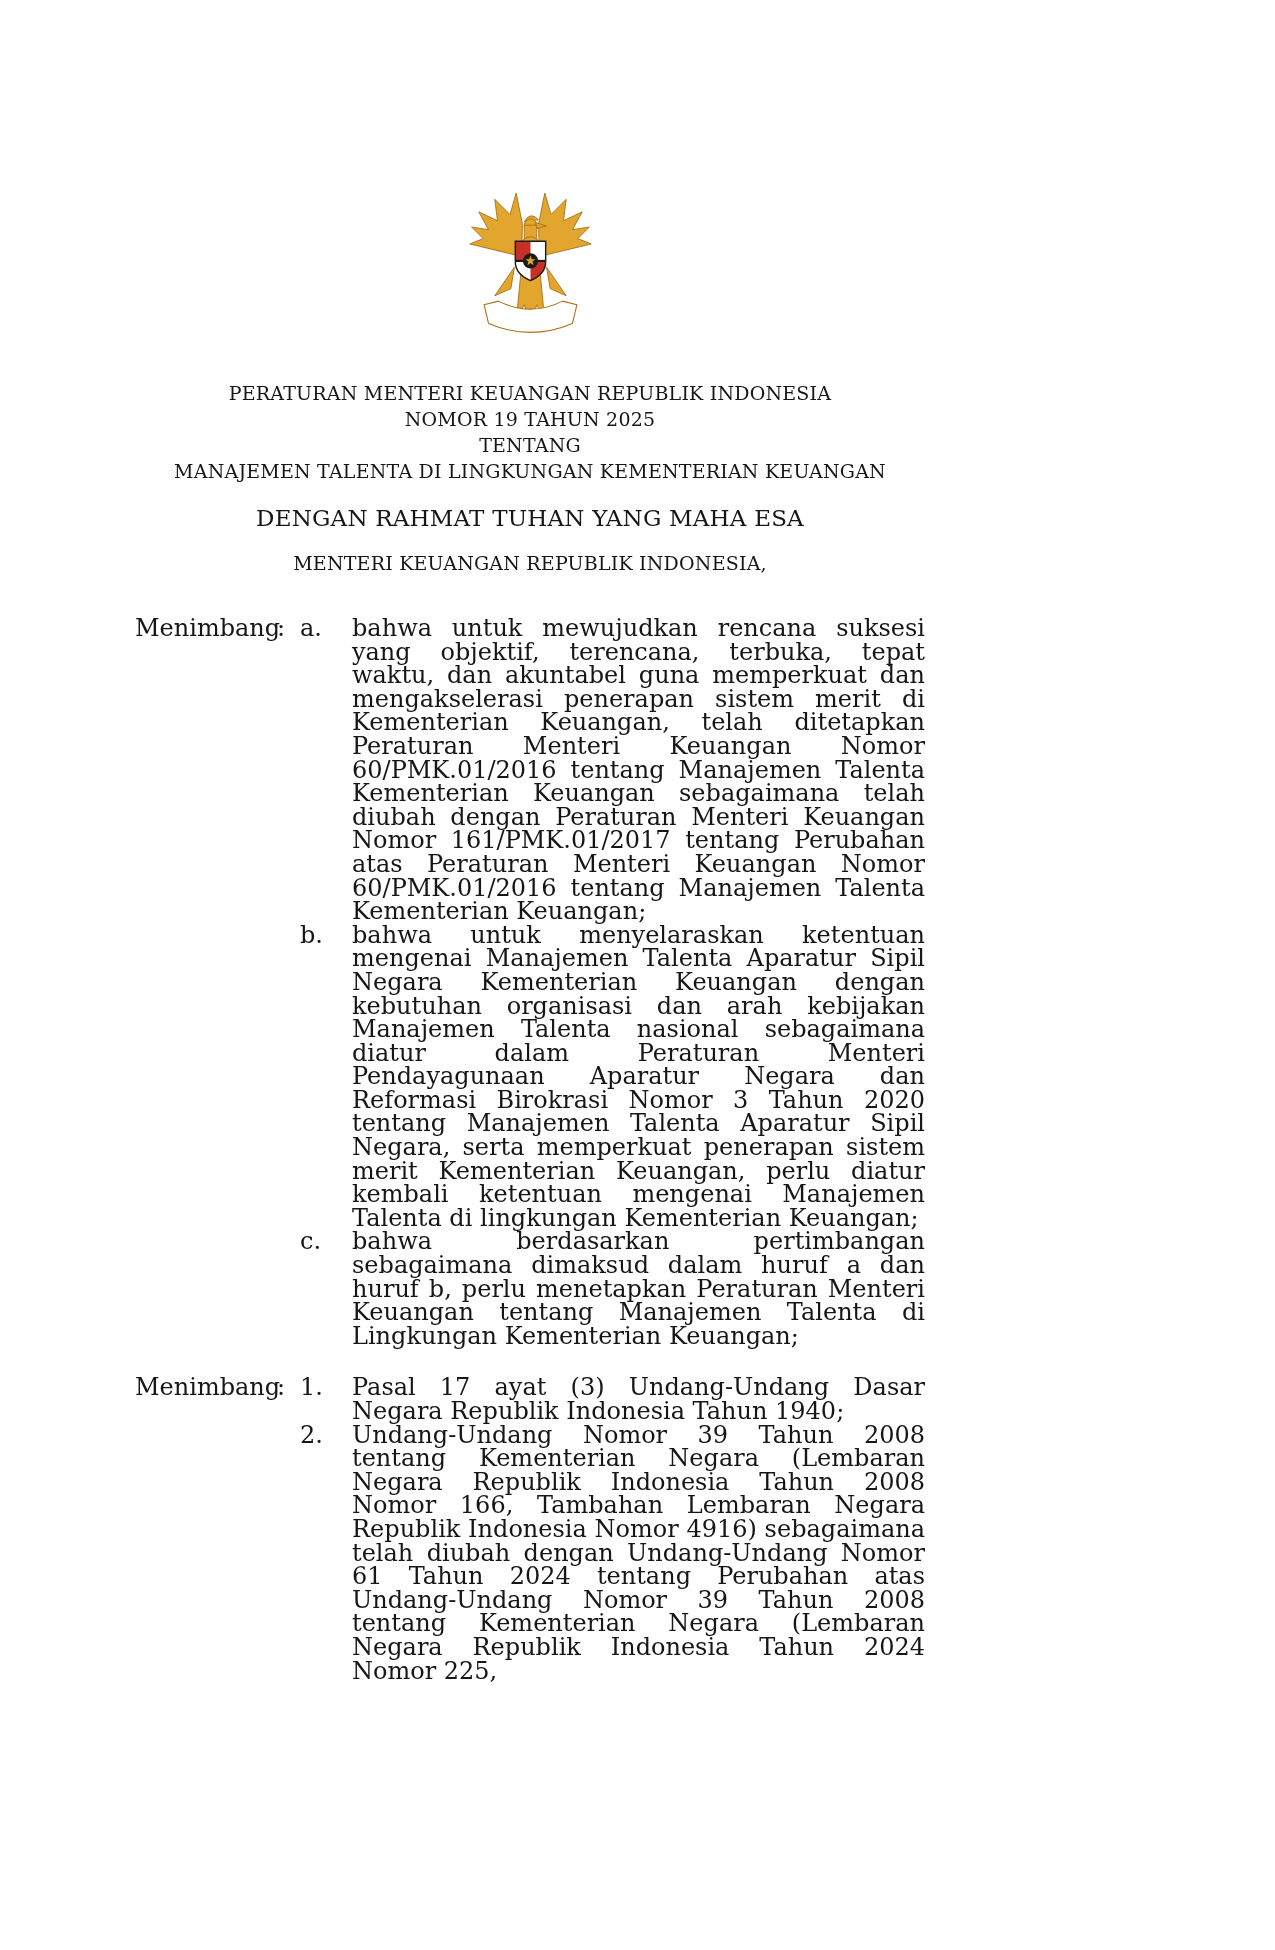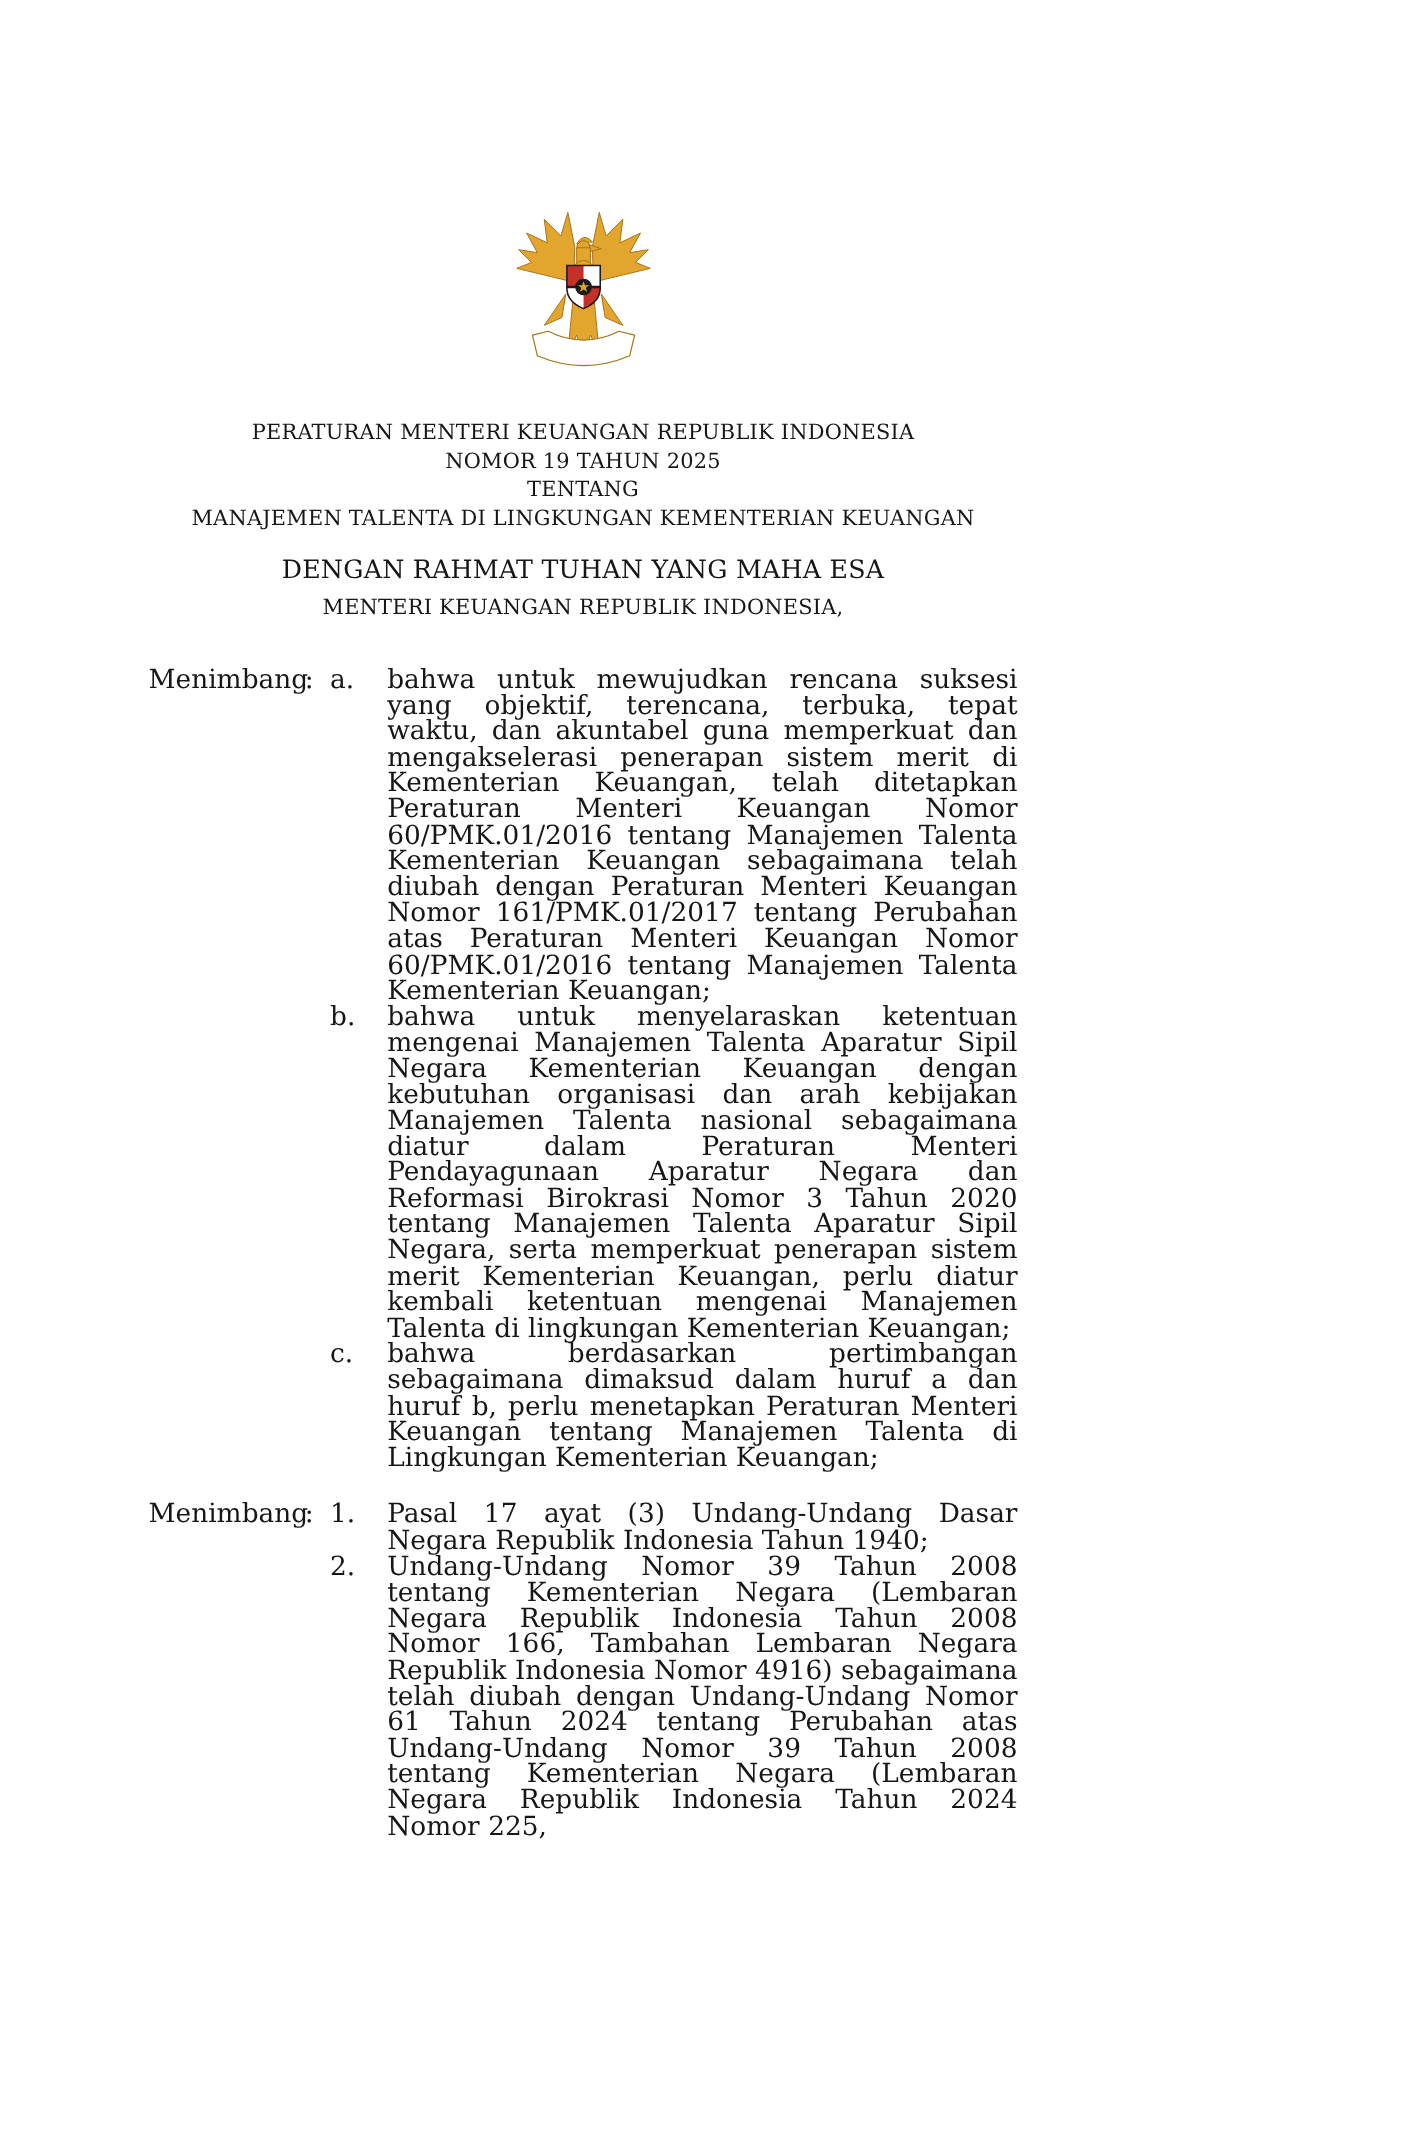--- a/index.html
+++ b/index.html
@@ -40,21 +40,21 @@
   .title-line { white-space: nowrap; }
 
   .invocation {
     margin-top: 21px;
     text-align: center;
     font-size: 23px;
     line-height: 26px;
     letter-spacing: 0.2px;
   }
   .authority {
-    margin-top: 8px;
+    margin-top: 19px;
     text-align: center;
     font-size: 19px;
     line-height: 26px;
     letter-spacing: 0.2px;
   }
 
   .sections {
     margin-top: 41px;
     font-size: 24px;
     line-height: 23.6px;

